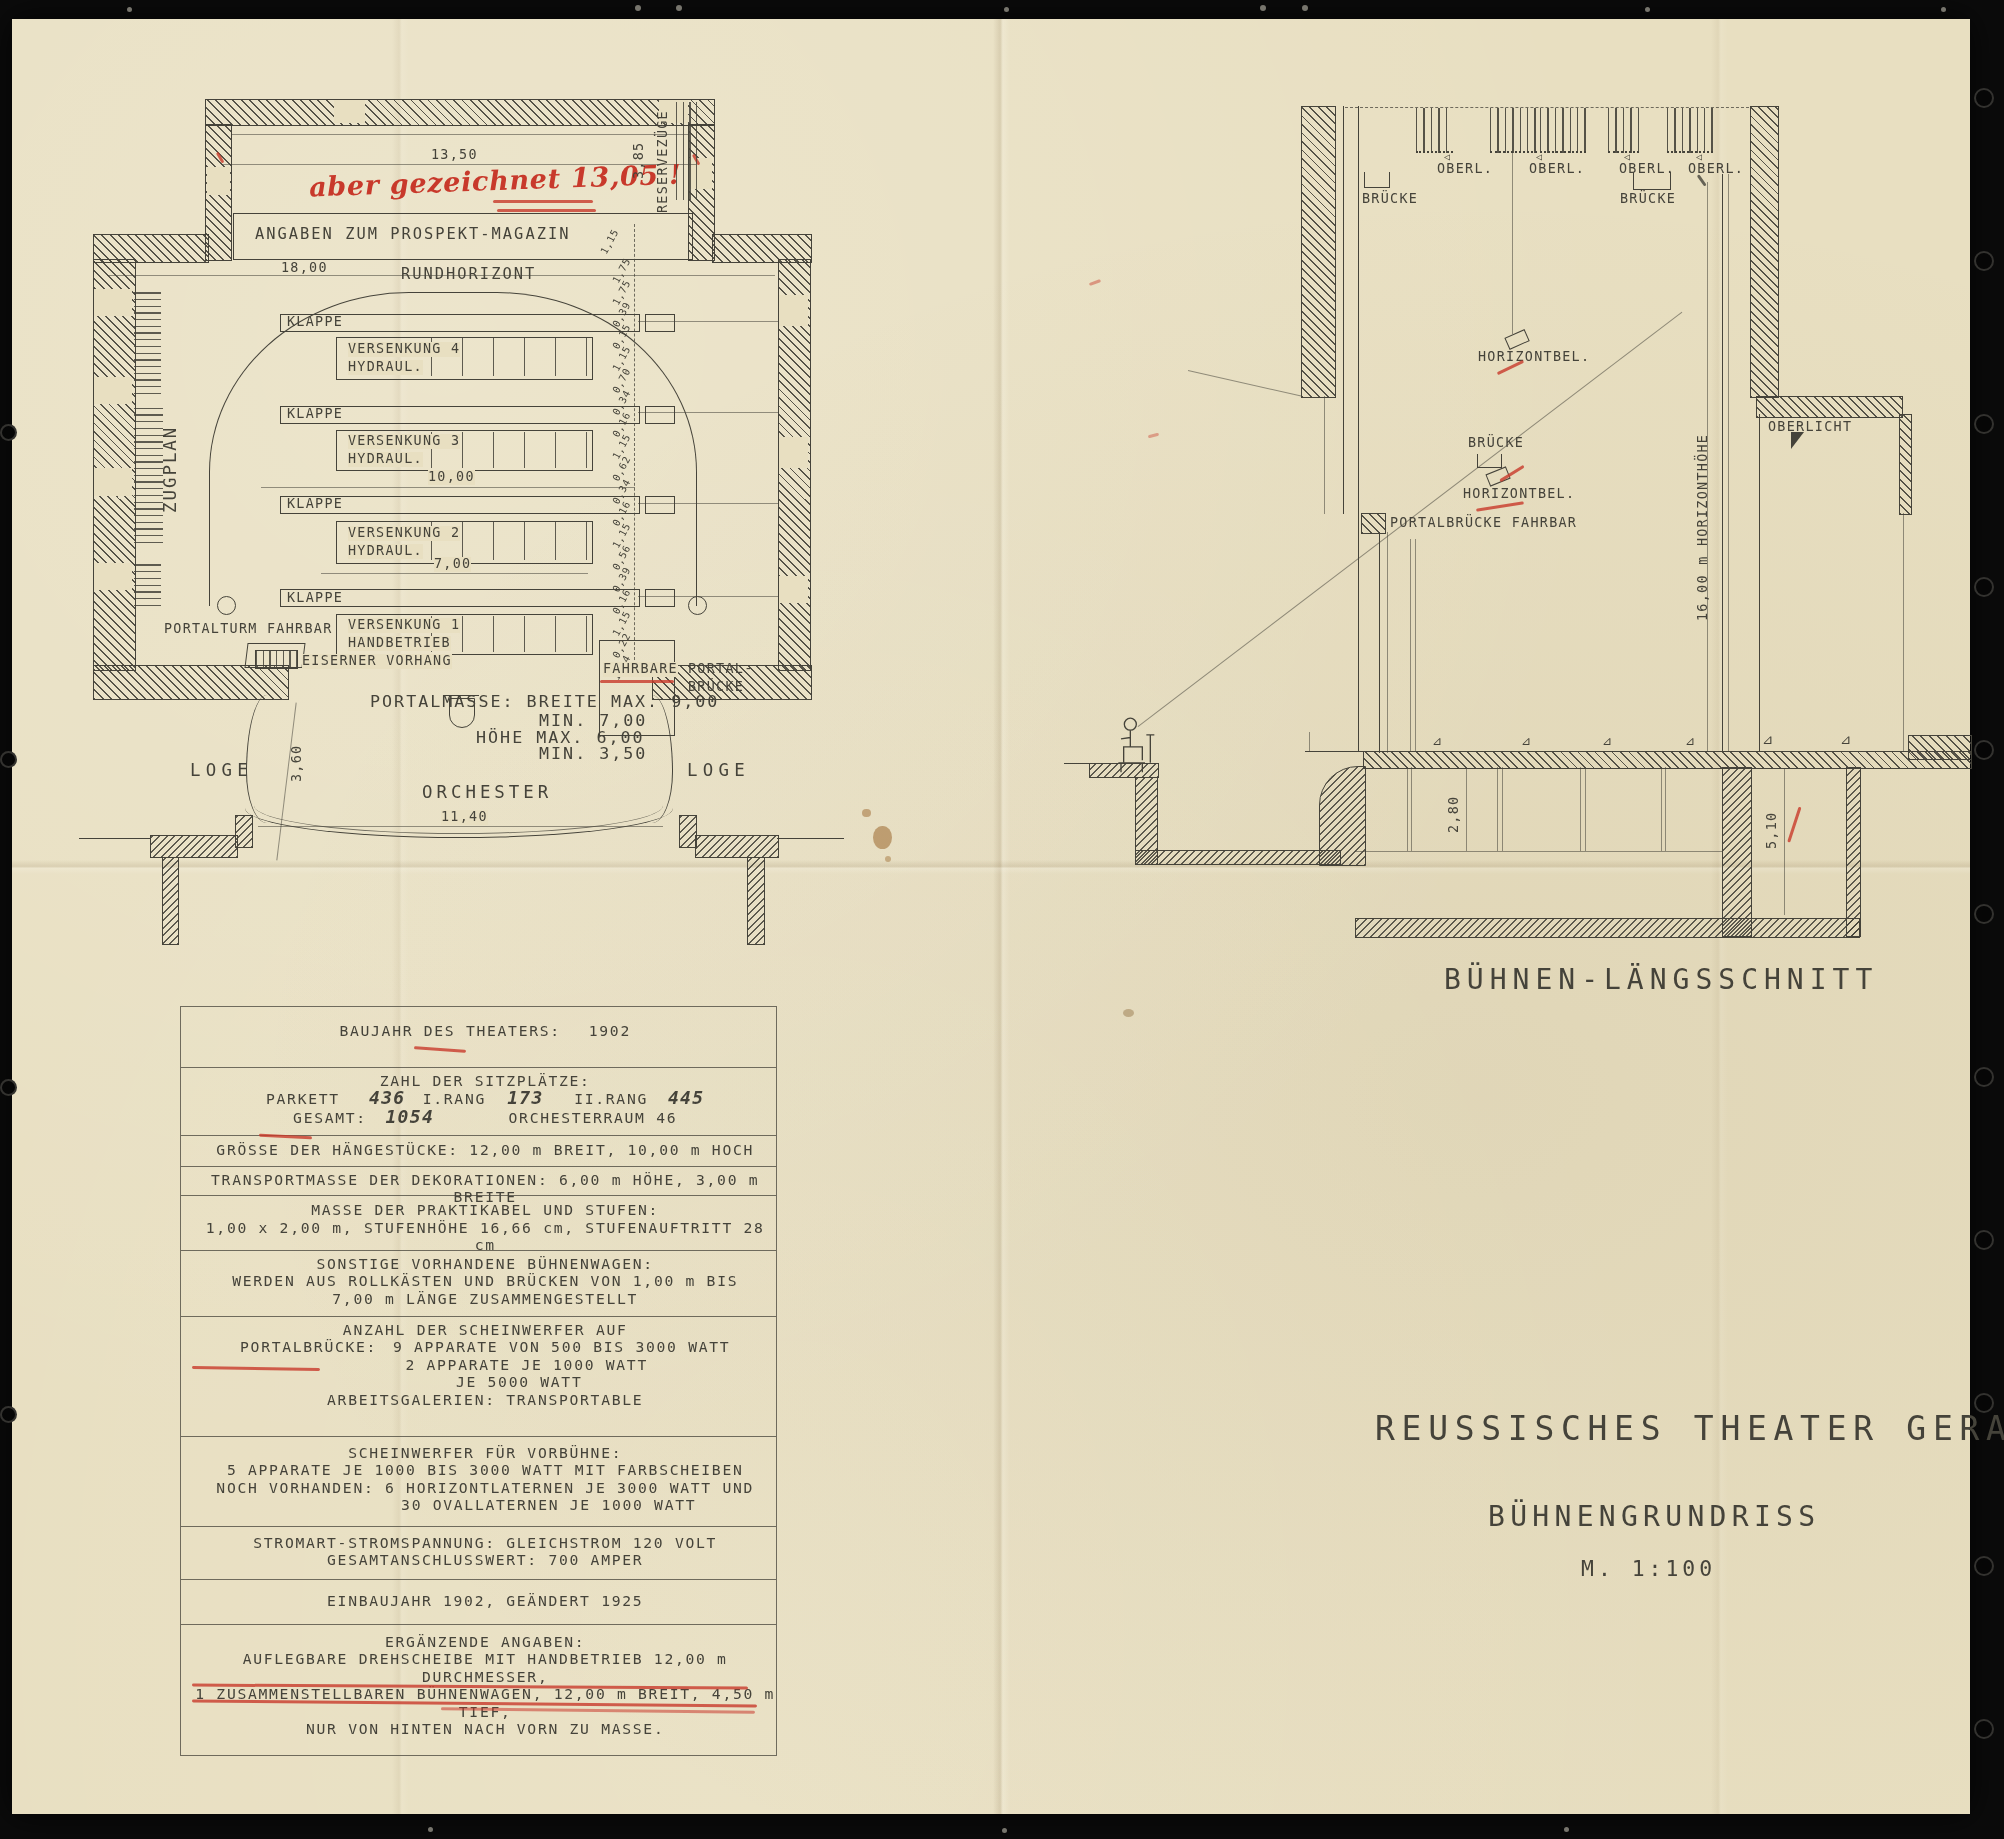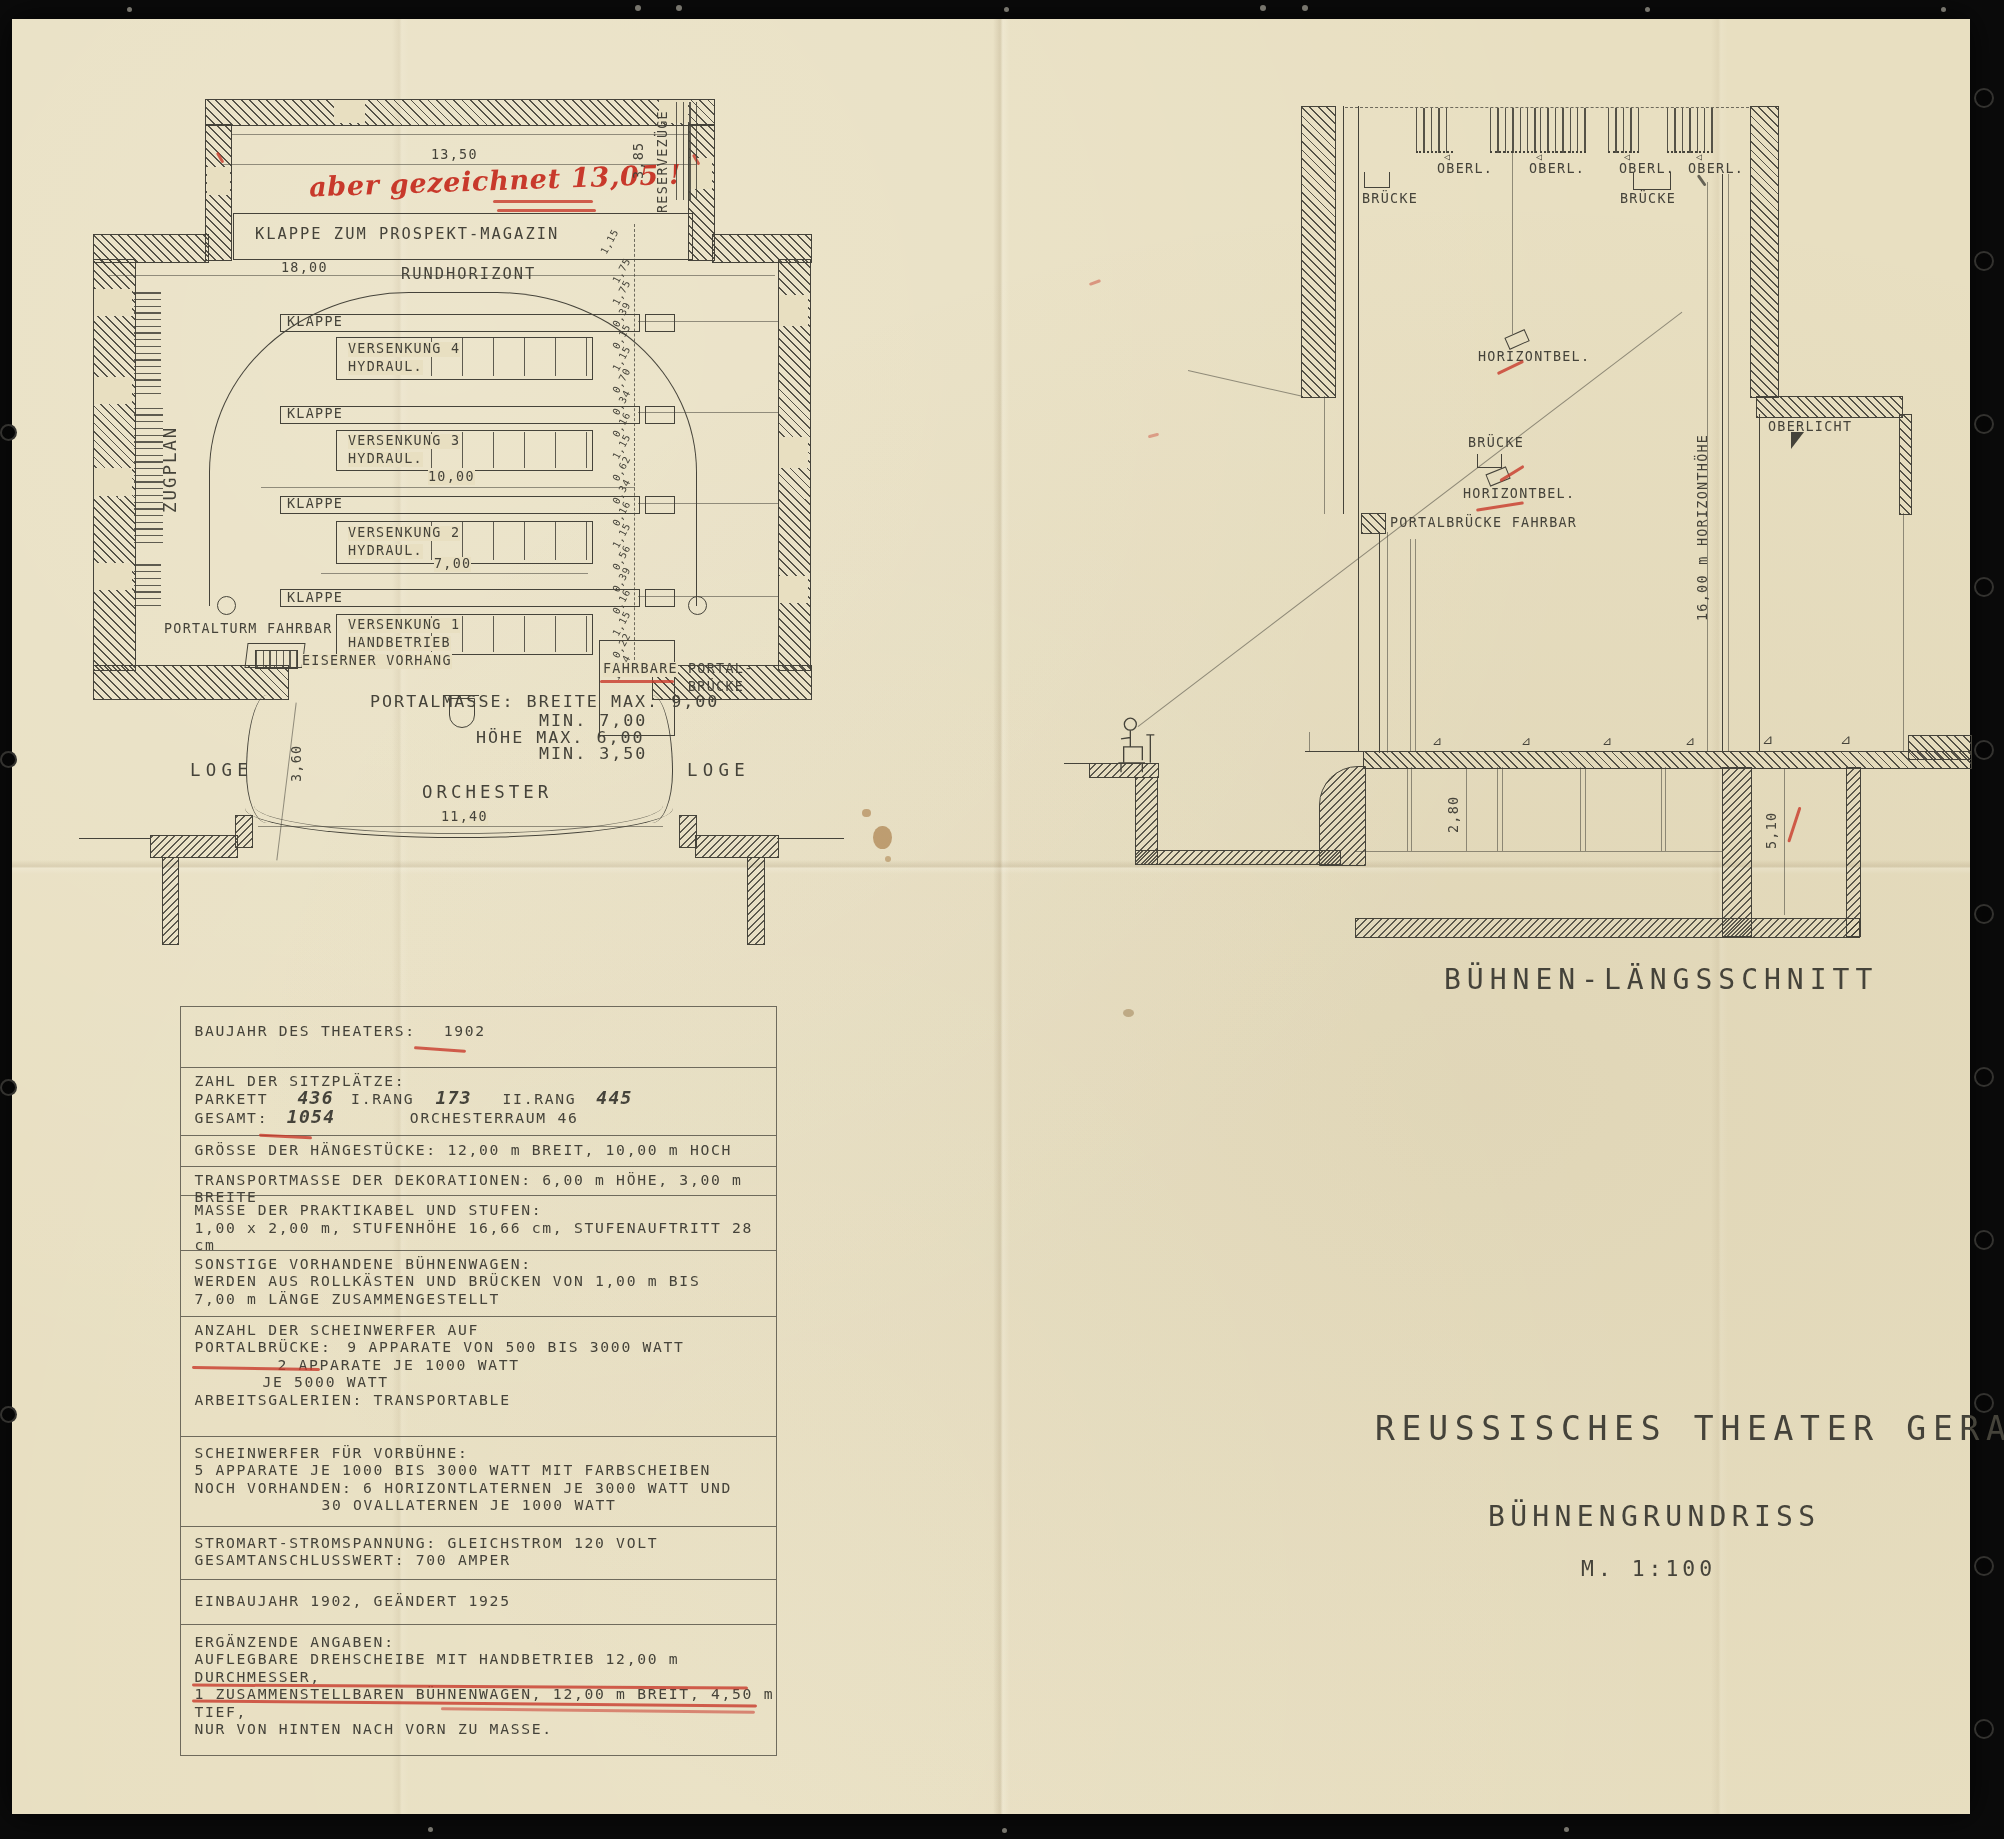--- a/index.html
+++ b/index.html
@@ -45,21 +45,21 @@
   .script{font-family:"DejaVu Serif",serif;font-style:italic;font-weight:bold;}
   .pen{font-style:italic;font-weight:bold;font-size:18px;letter-spacing:1.3px;}
   .dim{font-size:13.4px;letter-spacing:1.3px;}
   .chainN{position:absolute;font-size:10px;letter-spacing:0.7px;transform:rotate(-62deg);transform-origin:left bottom;}
   .arch{position:absolute;border:1.3px solid var(--ink);border-bottom:none;
         border-radius:200px 200px 0 0 / 180px 180px 0 0;}
   .hole{position:absolute;border-radius:50%;background:#060606;border:2px solid rgba(215,210,195,.22);}
   .dot{position:absolute;border-radius:50%;background:rgba(230,225,210,.5);}
   .stain{position:absolute;border-radius:50%;}
   .tbl{position:absolute;left:180px;top:1006px;width:595px;border:1.3px solid var(--ink-soft);
-       font-size:14.7px;letter-spacing:1.7px;}
+       font-size:14.7px;letter-spacing:1.7px;text-align:center;}
   .tr{position:relative;border-bottom:1.3px solid var(--ink-soft);padding-left:13.4px;box-sizing:border-box;}
   .tr:last-child{border-bottom:none;}
   .tr div{line-height:17.4px;}
   .cap{font-size:28px;letter-spacing:6px;}
   .tri{position:absolute;font-size:10px;}
   svg{position:absolute;overflow:visible;}
 </style>
 </head>
 <body>
 
@@ -91,21 +91,21 @@
 <div class="RL" style="left:690px;top:158px;width:12px;transform:rotate(60deg)"></div>
 <div class="L script redtxt" style="left:309px;top:166px;font-size:27px;transform:rotate(-2deg);letter-spacing:0.7px">aber gezeichnet 13,05 !</div>
 <div class="RL" style="left:493px;top:200px;width:100px"></div>
 <div class="RL" style="left:497px;top:209px;width:99px"></div>
 
 <div class="combv" style="left:676px;top:102px;width:27px;height:98px"></div>
 <div class="V dim" style="left:655px;top:106px;height:107px">RESERVEZÜGE</div>
 <div class="V dim" style="left:631px;top:136px;height:43px">3,85</div>
 
 <div class="B" style="left:233px;top:213px;width:458px;height:45px"></div>
-<div class="L" style="left:255px;top:226px">KLAPPE ZUM PROSPEKT-MAGAZIN</div>
+<div class="L" style="left:255px;top:226px">ANGABEN ZUM PROSPEKT-MAGAZIN</div>
 <div class="chainN" style="left:608px;top:245px">1,15</div>
 
 <div class="W" style="left:93px;top:234px;width:114px;height:27px"></div>
 <div class="W" style="left:712px;top:234px;width:98px;height:27px"></div>
 
 <div class="W" style="left:93px;top:259px;width:41px;height:410px"></div>
 <div class="gap" style="left:94px;top:289px;width:38px;height:27px"></div>
 <div class="gap" style="left:94px;top:377px;width:38px;height:27px"></div>
 <div class="gap" style="left:94px;top:468px;width:38px;height:28px"></div>
 <div class="gap" style="left:94px;top:563px;width:38px;height:27px"></div>

